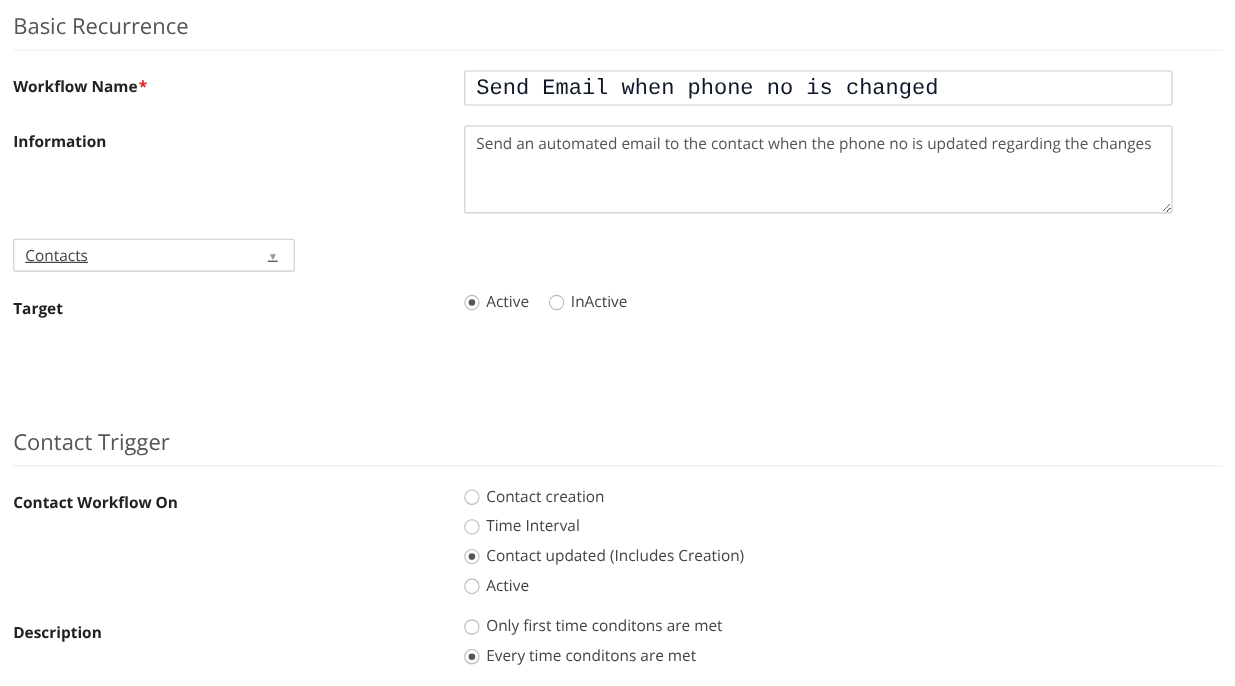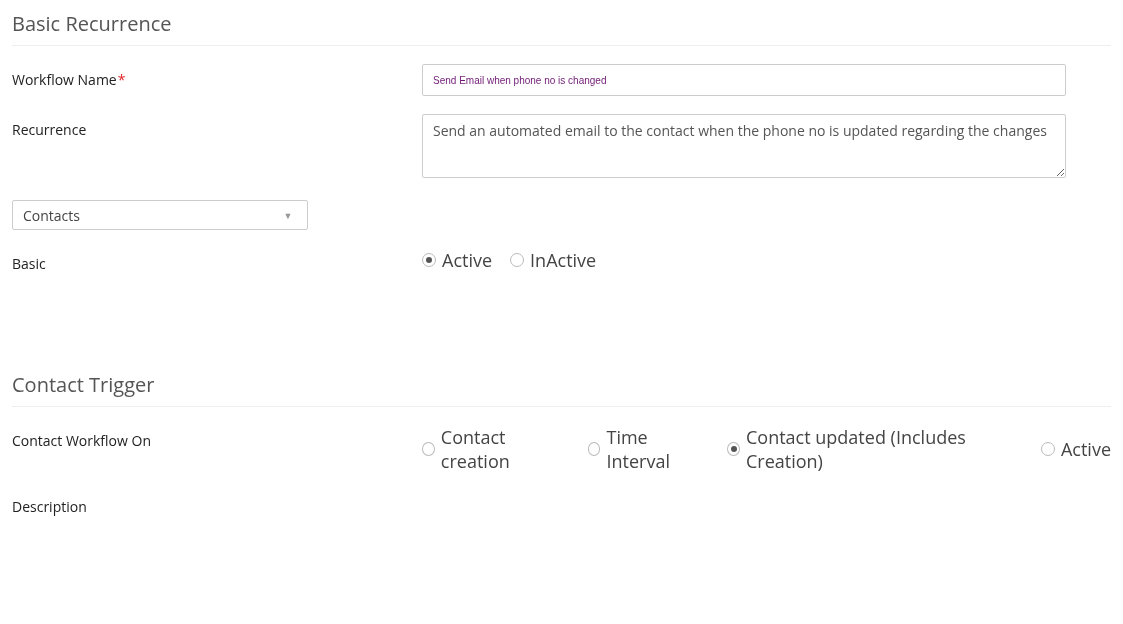--- a/index.html
+++ b/index.html
@@ -24,48 +24,49 @@
       margin-bottom: 18px;
     }
     .form-row {
       display: flex;
       align-items: flex-start;
       margin-bottom: 18px;
     }
     .form-label {
       width: 410px;
       flex-shrink: 0;
-      font-weight: 400;
+      font-weight: 700;
       color: #222;
       font-size: 14px;
       padding-top: 6px;
     }
     .required {
       color: #e02424;
       margin-left: 1px;
     }
     .form-control-wide {
       width: 644px;
     }
     .form-control-medium {
-      width: 296px;
+      width: 256px;
+      text-decoration: underline;
     }
     input[type="text"] {
       width: 100%;
       height: 32px;
       border: 1px solid #ccc;
       border-radius: 2px;
       padding: 5px 10px;
-      font-size: 10px;
-      color: #701a75;
-      font-family: Liberation Sans, sans-serif;
+      font-size: 20px;
+      color: #0f172a;
+      font-family: Liberation Mono, monospace;
     }
     textarea {
       width: 100%;
-      height: 64px;
+      height: 80px;
       border: 1px solid #ccc;
       border-radius: 2px;
       padding: 6px 10px;
       font-size: 14px;
       color: #555;
       font-family: inherit;
       resize: both;
     }
     .select {
       width: 100%;
@@ -114,26 +115,26 @@
     }
     .radio-circle.checked::after {
       content: '';
       width: 6px;
       height: 6px;
       background: #555;
       border-radius: 50%;
     }
     .radio-label {
       color: #444;
-      font-size: 18px;
+      font-size: 14px;
     }
     .radio-column {
       display: flex;
-      flex-direction: row;
-      gap: 22px;
+      flex-direction: column;
+      gap: 8px;
       padding-top: 0px;
     }
     .section-gap {
       height: 80px;
     }
   </style>
 </head>
 <body>
 
 <div class="section-header">Basic Recurrence</div>
@@ -141,37 +142,37 @@
 <div class="form-row">
   <div class="form-label">
     <span>Workflow Name</span><span class="required">*</span>
   </div>
   <div class="form-control-wide">
     <input type="text" value="Send Email when phone no is changed" style="">
   </div>
 </div>
 
 <div class="form-row">
-  <div class="form-label">Recurrence</div>
+  <div class="form-label">Information</div>
   <div class="form-control-wide">
     <textarea style="">Send an automated email to the contact when the phone no is updated regarding the changes</textarea>
   </div>
 </div>
 
 <div class="form-row">
   <div class="form-control-medium">
     <div class="select">
       <span>Contacts</span>
       <span class="caret-box">▼</span>
     </div>
   </div>
 </div>
 
 <div class="form-row">
-  <div class="form-label">Basic</div>
+  <div class="form-label">Target</div>
   <div class="radio-row-inline">
     <div class="radio-option">
       <span class="radio-circle checked"></span>
       <span class="radio-label">Active</span>
     </div>
     <div class="radio-option">
       <span class="radio-circle"></span>
       <span class="radio-label">InActive</span>
     </div>
   </div>
@@ -198,13 +199,23 @@
     </div>
     <div class="radio-option">
       <span class="radio-circle"></span>
       <span class="radio-label"> Active</span>
     </div>
   </div>
 </div>
 
 <div class="form-row">
   <div class="form-label">Description</div>
+  <div class="radio-column">
+    <div class="radio-option">
+      <span class="radio-circle"></span>
+      <span class="radio-label">Only first time conditons are met</span>
+    </div>
+    <div class="radio-option">
+      <span class="radio-circle checked"></span>
+      <span class="radio-label">Every time conditons are met</span>
+    </div>
+  </div>
 </div>
 
 </body></html>

